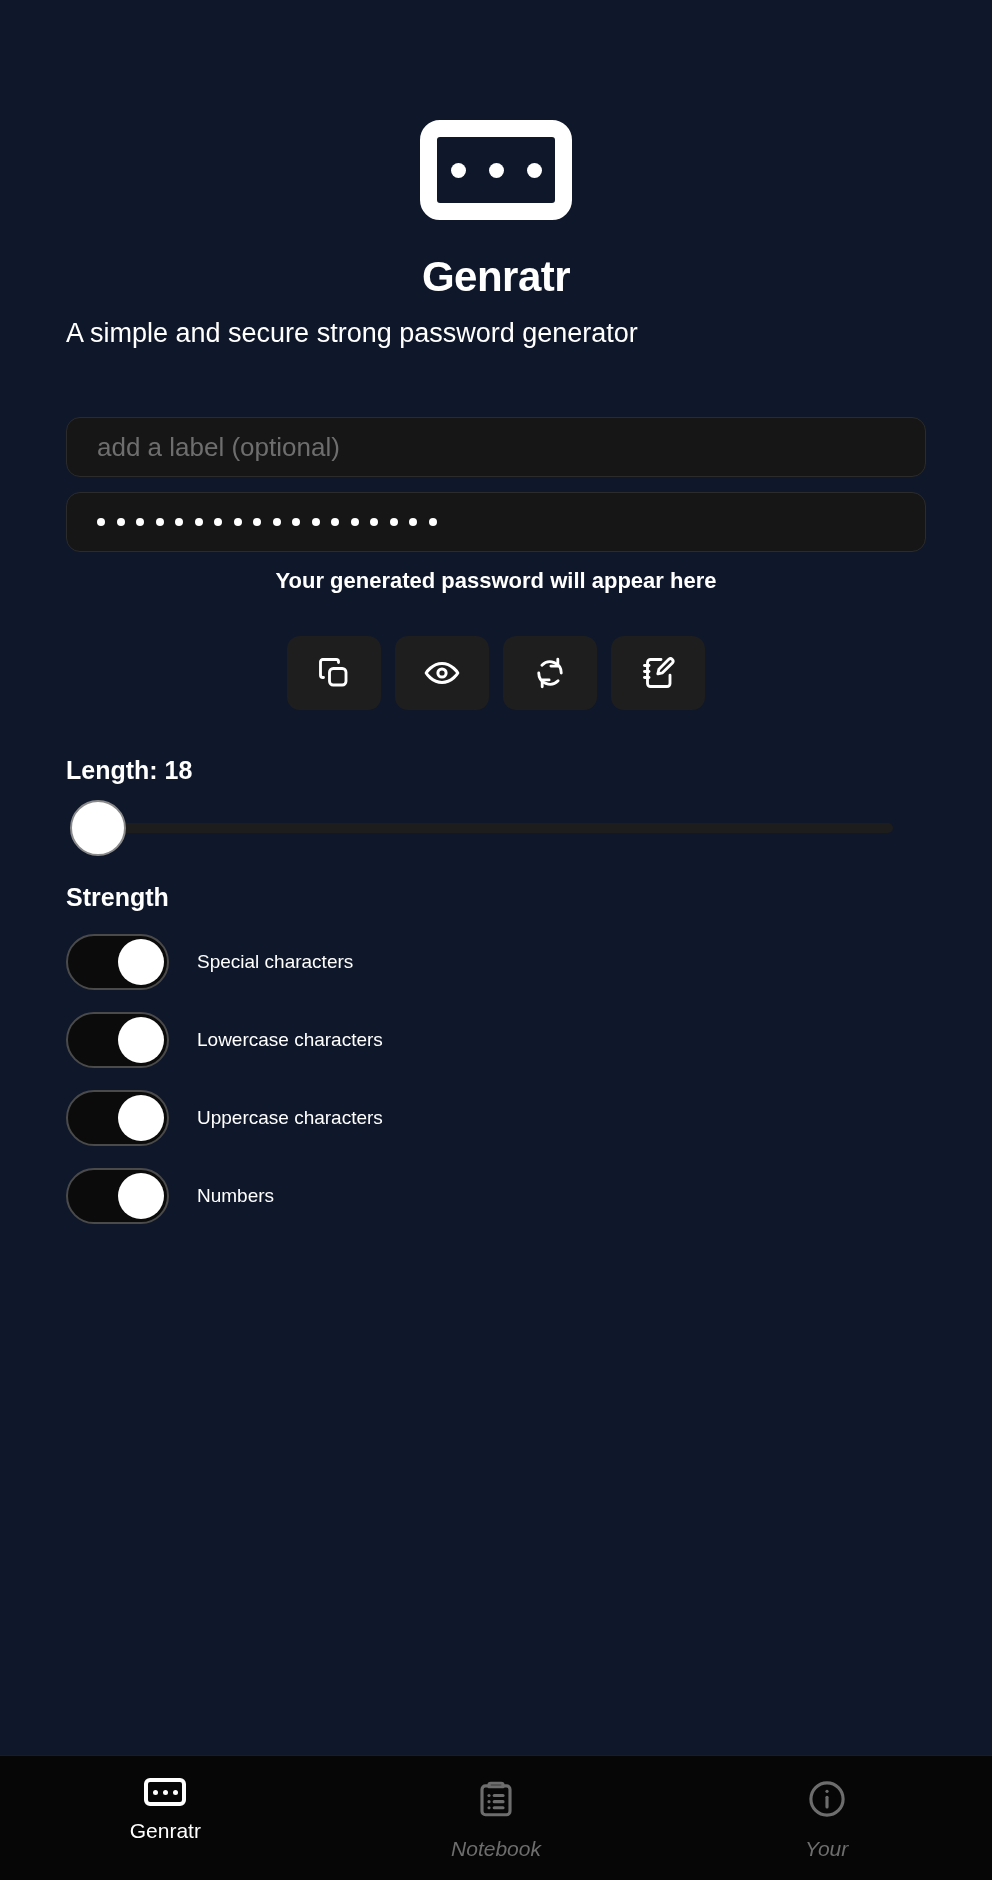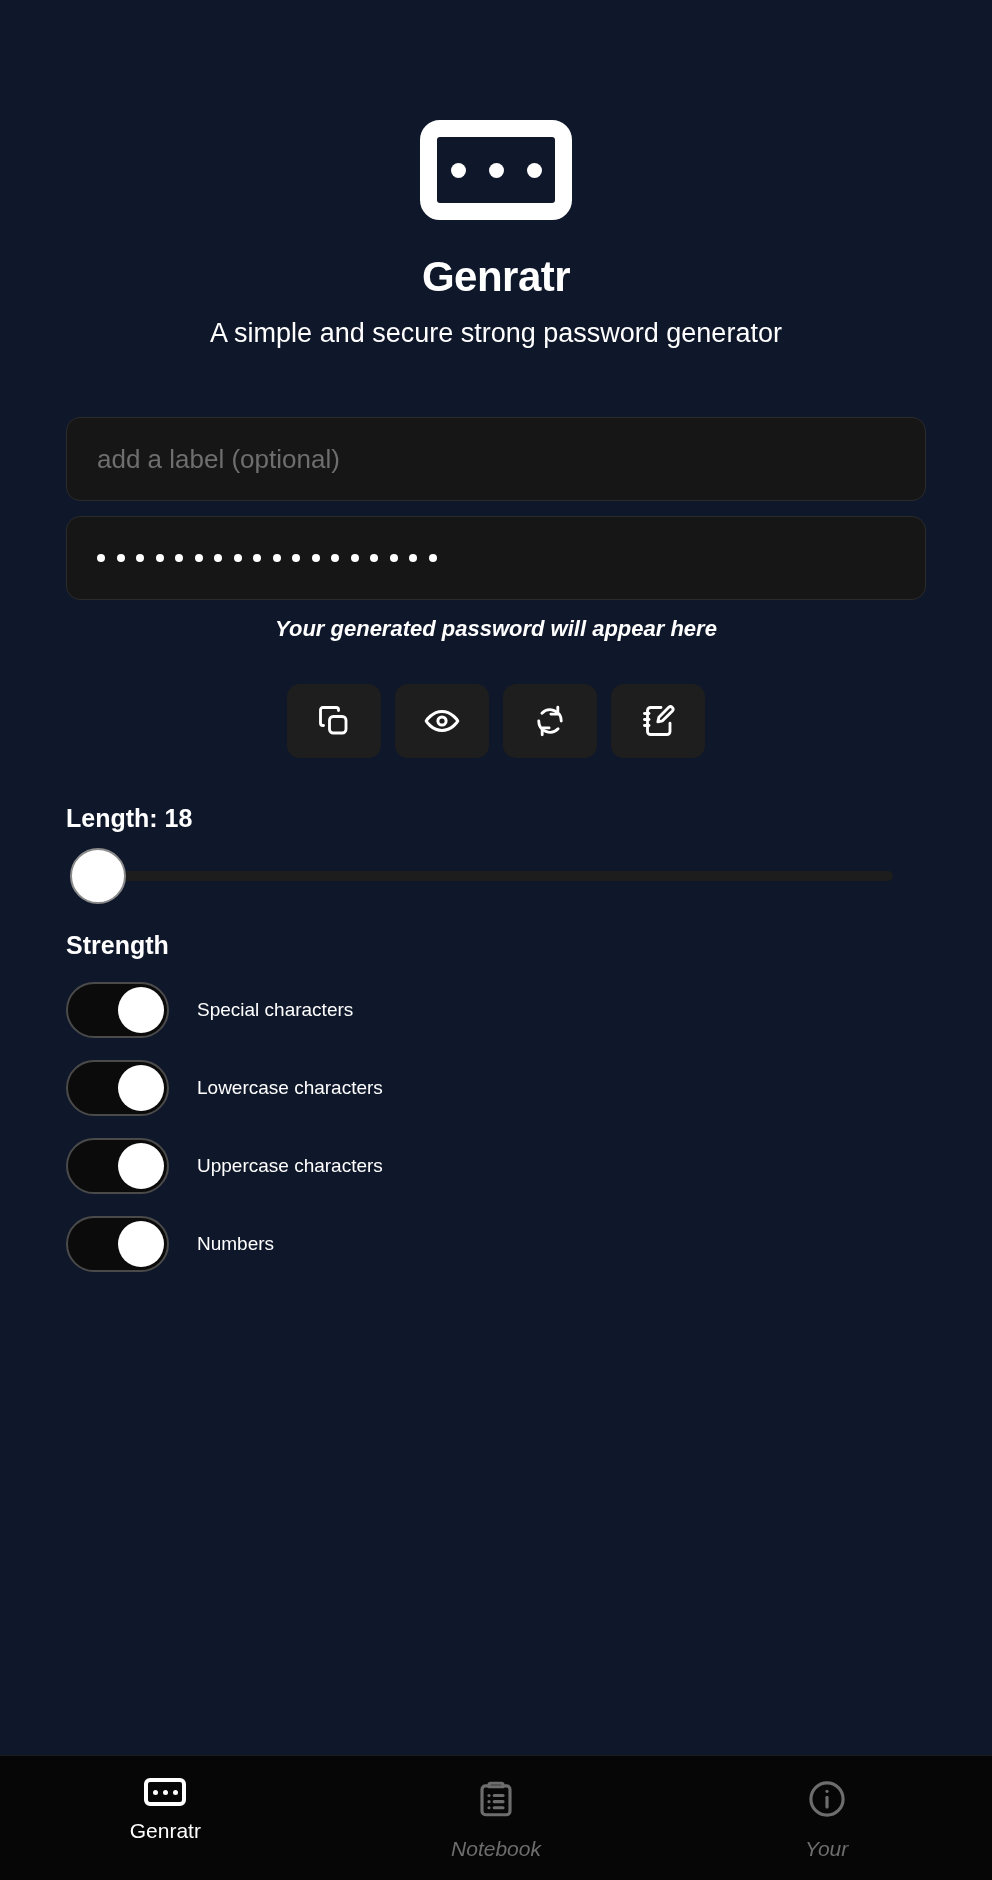--- a/index.html
+++ b/index.html
@@ -55,31 +55,31 @@
   .app-title {
     margin-top: 33px;
     text-align: center;
     font-size: 42px;
     font-weight: bold;
     color: #ffffff;
     letter-spacing: -0.5px;
   }
   .app-subtitle {
     margin-top: 17px;
-    text-align: center;
+    text-align: left;
     font-size: 27px;
     color: #ffffff;
     font-weight: 400;
   }
 
   
   .field {
     margin-top: 0;
     width: 100%;
-    height: 84px;
+    height: 60px;
     background: #161616;
     border: 1px solid #2b2b2b;
     border-radius: 14px;
     display: flex;
     align-items: center;
     padding: 17px 30px;
   }
   .label-field-wrap { margin-top: 68px; }
   .pass-field-wrap  { margin-top: 15px; }
 
@@ -99,21 +99,20 @@
     border-radius: 50%;
     background: #ffffff;
   }
 
   .helper-text {
     margin-top: 16px;
     text-align: center;
     font-size: 22px;
     font-weight: bold;
     color: #ffffff;
-    font-style: italic;
   }
 
   
   .actions {
     margin-top: 42px;
     display: flex;
     justify-content: center;
     gap: 14px;
   }
   .action-btn {

